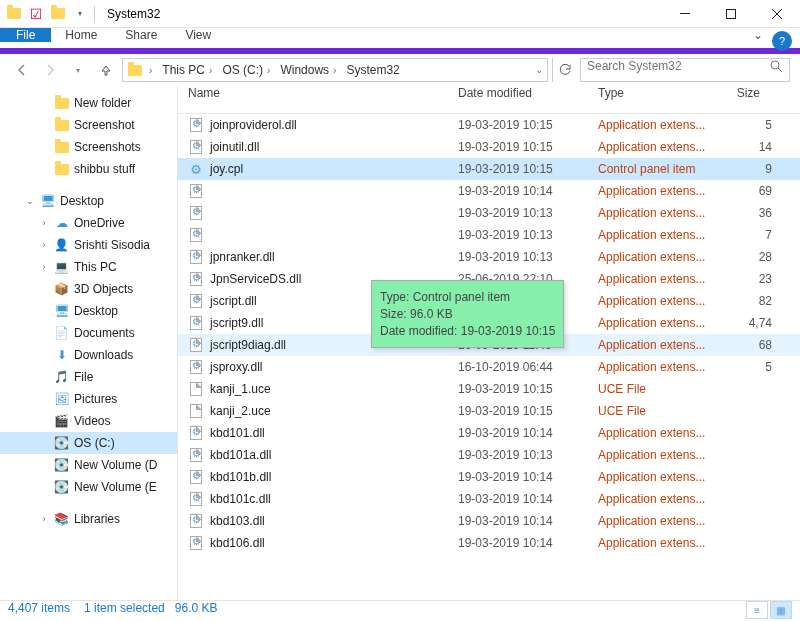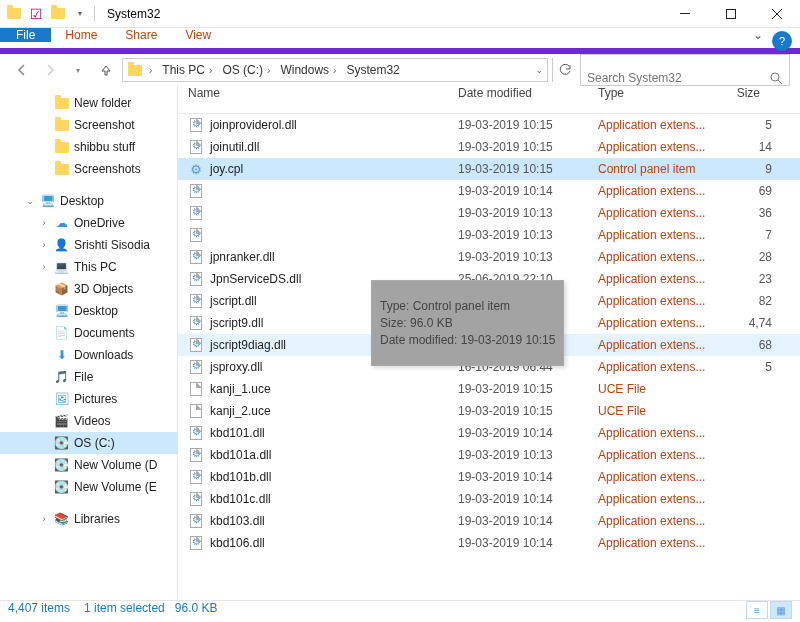--- a/index.html
+++ b/index.html
@@ -10,35 +10,35 @@
 .titlebar .qat { display: flex; align-items: center; gap: 6px; padding-left: 6px; }
 .titlebar .qat-icon { width: 16px; height: 16px; display: flex; align-items: center; justify-content: center; }
 .titlebar .title { margin-left: 6px; color: #000; }
 .titlebar .divider { width: 1px; height: 16px; background: #ccc; margin: 0 6px; }
 .winbtns { margin-left: auto; display: flex; }
 .winbtn { width: 46px; height: 28px; display: flex; align-items: center; justify-content: center; color: #444; }
 
 
 .ribbon { height: 26px; display: flex; align-items: flex-start; border-bottom: 6px solid #6d28d9; }
 .filetab { background: #1979ca; color: #fff; padding: 0 16px; display: flex; align-items: center; }
-.rtab { padding: 0 14px; display: flex; align-items: center; color: #c2410c; }
+.rtab { padding: 0 14px; display: flex; align-items: center; color: #404040; }
 .ribbon .spacer { flex: 1; }
 .ribbon .expand { width: 20px; display: flex; align-items: center; justify-content: center; color: #555; }
 .ribbon .help { width: 20px; height: 20px; border-radius: 50%; background: #1979ca; color: #fff; display: flex; align-items: center; justify-content: center; margin: 3px 8px 0 4px; font-size: 11px; }
 
 
 .addr-row { height: 32px; display: flex; align-items: center; padding: 0 10px; gap: 4px; }
 .navbtn { width: 24px; height: 24px; display: flex; align-items: center; justify-content: center; color: #666; }
 .navbtn.disabled { color: #bbb; }
 .addr { flex: 1; height: 24px; border: 1px solid #ccc; display: flex; align-items: center; padding: 0 4px; gap: 2px; }
 .crumb { padding: 0 4px; color: #333; display: flex; align-items: center; gap: 4px; }
 .crumb .chev { color: #666; font-size: 10px; }
 .addr-end { margin-left: auto; display: flex; align-items: center; gap: 6px; }
 .refresh { width: 24px; height: 24px; border-left: 1px solid #ccc; display: flex; align-items: center; justify-content: center; }
-.search { width: 210px; height: 32px; border: 1px solid #ccc; display: flex; align-items: flex-end; padding: 0 6px; color: #777; }
+.search { width: 210px; height: 24px; border: 1px solid #ccc; display: flex; align-items: flex-start; padding: 0 6px; color: #777; }
 .search input { border: none; outline: none; flex: 1; font-size: 12px; color: #555; }
 .search .sicon { color: #666; }
 
 
 .main { display: flex; height: 514px; }
 .nav { width: 178px; border-right: 1px solid #e5e5e5; padding-top: 6px; overflow: hidden; }
 .nav-row { display: flex; align-items: center; height: 22px; padding-left: 6px; gap: 4px; color: #222; white-space: nowrap; }
 .nav-row.indent1 { padding-left: 24px; }
 .nav-row.indent2 { padding-left: 38px; }
 .nav-row.indent3 { padding-left: 54px; }
@@ -61,21 +61,21 @@
 .fc-name { width: 270px; display: flex; align-items: center; gap: 6px; }
 .fc-date { width: 140px; color: #555; }
 .fc-type { width: 130px; color: #c2410c; }
 .fc-size { width: 50px; text-align: right; color: #555; padding-right: 6px; }
 .file-icon { width: 16px; height: 16px; display: flex; align-items: center; justify-content: center; }
 .page { width: 12px; height: 14px; background: #fff; border: 1px solid #aaa; position: relative; }
 .page::after { content: ""; position: absolute; right: -1px; top: -1px; border: 3px solid transparent; border-left-color: #aaa; border-bottom-color: #aaa; }
 .gear { color: #5b9bd5; font-size: 13px; }
 
 
-.tooltip { position: absolute; left: 193px; top: 194px; background: #a3a3a3; border: 1px solid #aaa; padding: 17px 8px; color: #444; box-shadow: 2px 2px 4px rgba(0,0,0,0.15); line-height: 1.4; z-index: 10; }
+.tooltip { position: absolute; left: 193px; top: 194px; background: #86efac; border: 1px solid #aaa; padding: 8px 8px; color: #444; box-shadow: 2px 2px 4px rgba(0,0,0,0.15); line-height: 1.4; z-index: 10; }
 
 
 .status { height: 22px; border-top: 1px solid #e5e5e5; display: flex; align-items: flex-start; padding: 0 8px; gap: 14px; color: #1979ca; }
 .status .views { margin-left: auto; display: flex; gap: 2px; }
 .viewbtn { width: 22px; height: 18px; border: 1px solid #c5d8ea; display: flex; align-items: center; justify-content: center; font-size: 10px; color: #5b9bd5; }
 .viewbtn.active { background: #cce8ff; }
 
 svg { display: block; }
 </style>
 </head>
@@ -199,28 +199,28 @@
           <span class="nav-icon">
             <span class="folder-y"></span>
           </span>
           <span>Screenshot</span>
         </div>
         <div class="nav-row indent2">
           <span class="exp"></span>
           <span class="nav-icon">
             <span class="folder-y"></span>
           </span>
-          <span>shibbu stuff</span>
+          <span>Screenshots</span>
         </div>
         <div class="nav-row indent2">
           <span class="exp"></span>
           <span class="nav-icon">
             <span class="folder-y"></span>
           </span>
-          <span>Screenshots</span>
+          <span>shibbu stuff</span>
         </div>
       </div>
     <div style="height:10px"></div>
     <div class="nav-row indent1">
       <span class="exp">⌄</span>
       <span class="nav-icon" style="color:#3b97d3;">🖥</span>
       <span>Desktop</span>
     </div>
     <div id="nav-items">
         <div class="nav-row indent2">

